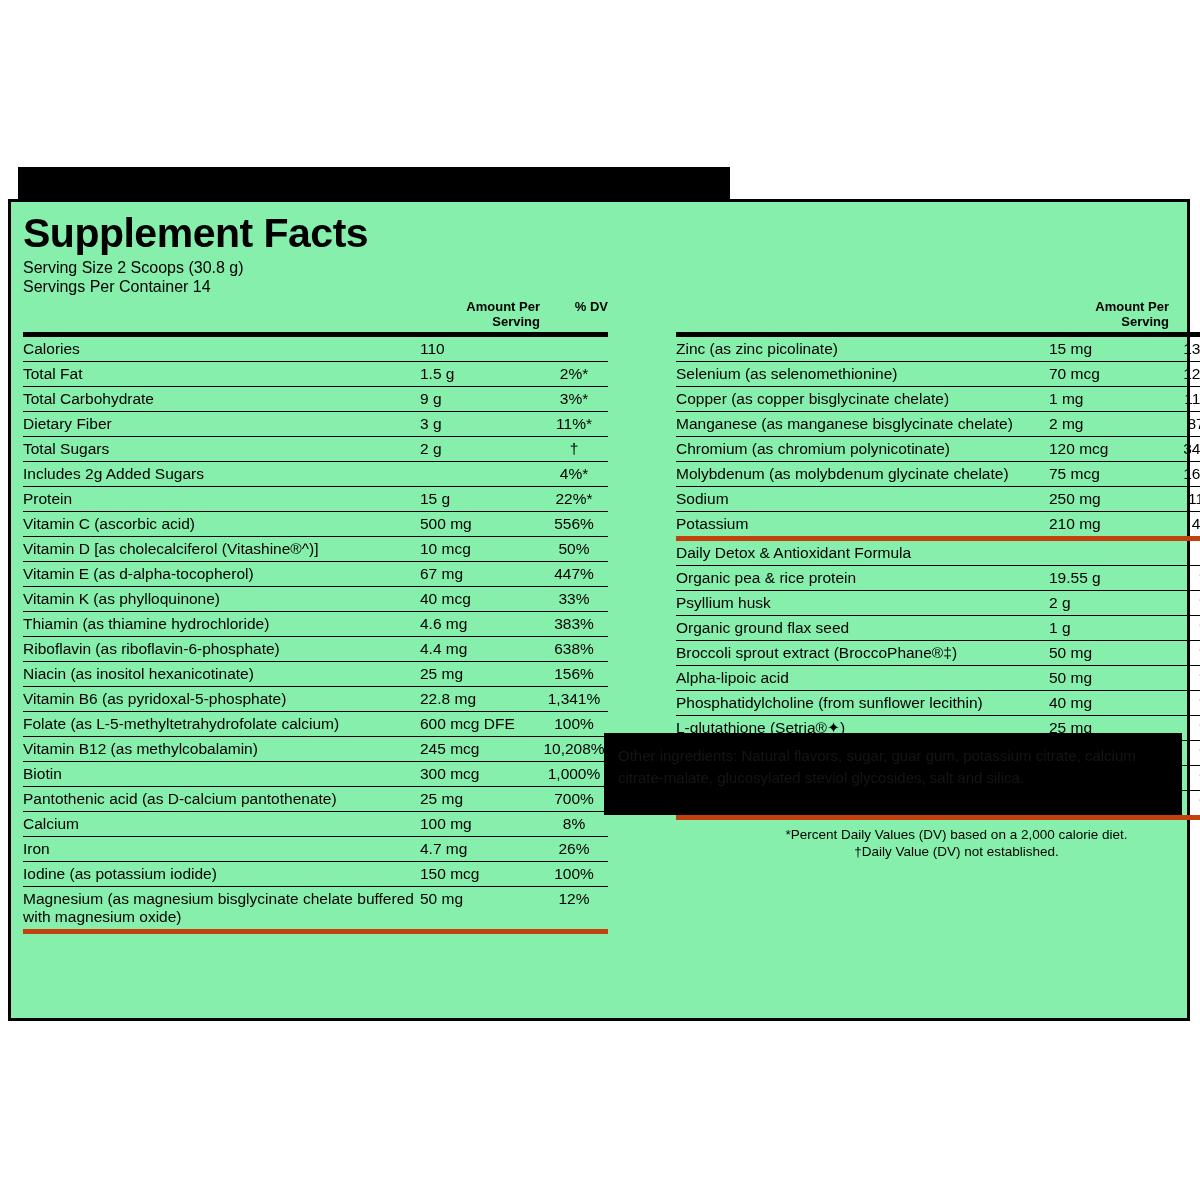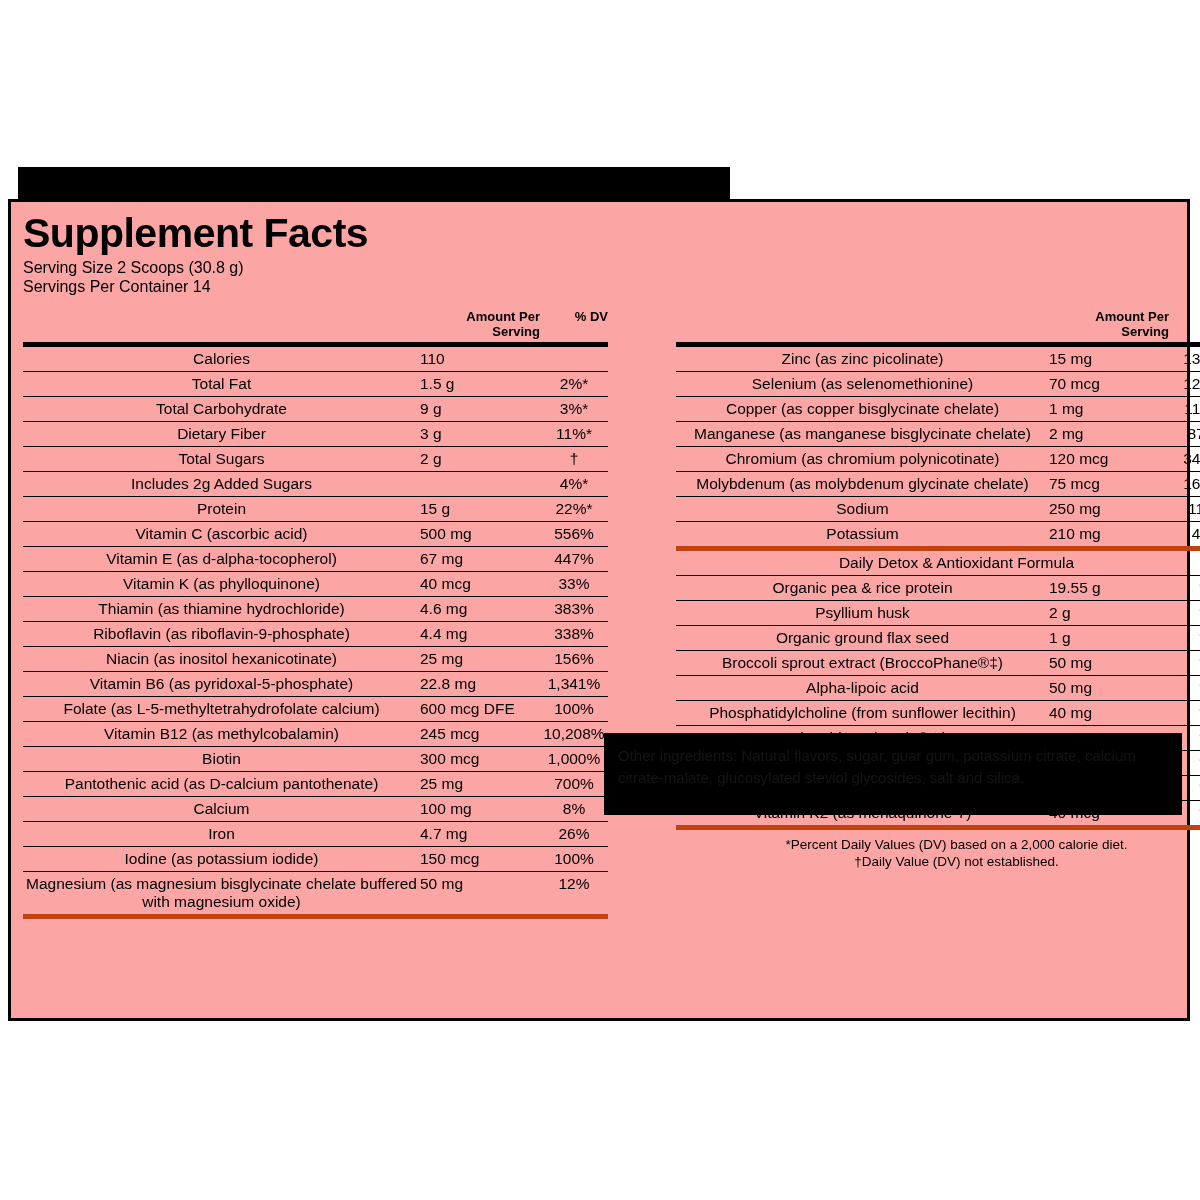--- a/index.html
+++ b/index.html
@@ -36,21 +36,21 @@
 
   
   .panel {
     position: absolute;
     left: 8px;
     top: 199px;
     width: 1182px;
     height: 822px;
     border: 3px solid #000000;
     box-sizing: border-box;
-    background: #fca5a5;
+    background: #86efac;
   }
 
   .panel-inner {
     position: absolute;
     left: 12px;
     top: 8px;
     right: 12px;
     bottom: 6px;
   }
 
@@ -62,21 +62,21 @@
     margin: 0 0 2px 0;
   }
   .serving-line {
     font-size: 16px;
     line-height: 19px;
   }
 
   
   .columns {
     display: flex;
-    margin-top: 10px;
+    margin-top: 0;
     position: relative;
     gap: 25px;
   }
   .col-left {
     width: 585px;
     flex: 0 0 585px;
   }
   .col-gap {
     width: 18px;
     flex: 0 0 18px;
@@ -106,21 +106,21 @@
   .hdr-row th.blank {
     border-bottom: 5px solid #000000;
   }
   .row td {
     border-bottom: 1px solid #000000;
   }
   .row.thick td {
     border-bottom: 5px solid #c2410c;
   }
   td.name {
-    text-align: center;
+    text-align: left;
     padding-right: 6px;
   }
   td.amt {
     text-align: left;
     white-space: nowrap;
     padding-right: 10px;
     width: 120px;
   }
   td.dv {
     text-align: center;
@@ -215,38 +215,43 @@
                 <td class="name">Protein</td>
                 <td class="amt">15 g</td>
                 <td class="dv">22%*</td>
               </tr>
               <tr class="row">
                 <td class="name">Vitamin C (ascorbic acid)</td>
                 <td class="amt">500 mg</td>
                 <td class="dv">556%</td>
               </tr>
               <tr class="row">
+                <td class="name">Vitamin D [as cholecalciferol (Vitashine®^)]</td>
+                <td class="amt">10 mcg</td>
+                <td class="dv">50%</td>
+              </tr>
+              <tr class="row">
                 <td class="name">Vitamin E (as d-alpha-tocopherol)</td>
                 <td class="amt">67 mg</td>
                 <td class="dv">447%</td>
               </tr>
               <tr class="row">
                 <td class="name">Vitamin K (as phylloquinone)</td>
                 <td class="amt">40 mcg</td>
                 <td class="dv">33%</td>
               </tr>
               <tr class="row">
                 <td class="name">Thiamin (as thiamine hydrochloride)</td>
                 <td class="amt">4.6 mg</td>
                 <td class="dv">383%</td>
               </tr>
               <tr class="row">
-                <td class="name">Riboflavin (as riboflavin-9-phosphate)</td>
+                <td class="name">Riboflavin (as riboflavin-6-phosphate)</td>
                 <td class="amt">4.4 mg</td>
-                <td class="dv">338%</td>
+                <td class="dv">638%</td>
               </tr>
               <tr class="row">
                 <td class="name">Niacin (as inositol hexanicotinate)</td>
                 <td class="amt">25 mg</td>
                 <td class="dv">156%</td>
               </tr>
               <tr class="row">
                 <td class="name">Vitamin B6 (as pyridoxal-5-phosphate)</td>
                 <td class="amt">22.8 mg</td>
                 <td class="dv">1,341%</td>

